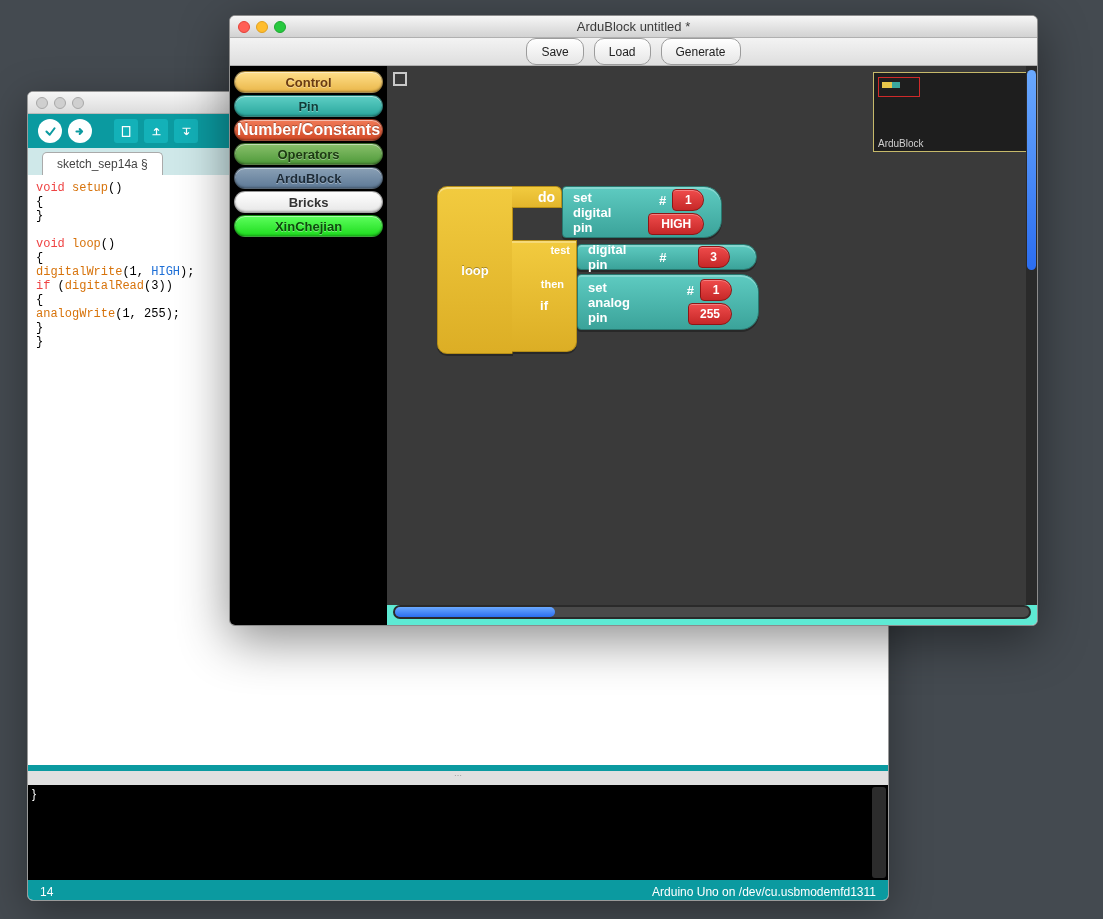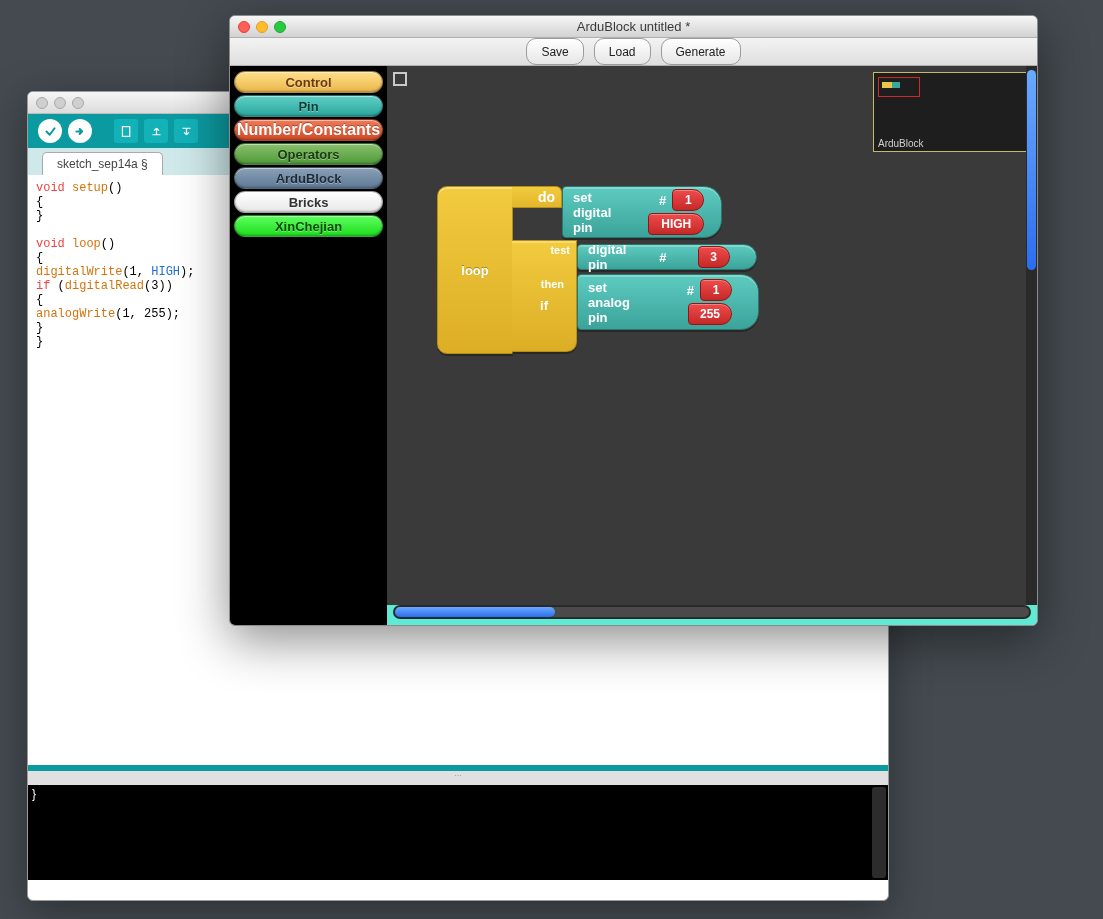--- a/index.html
+++ b/index.html
@@ -306,20 +306,24 @@
 <span>{</span>
 <span class="kw-fn">analogWrite</span><span>(1, 255);</span>
 <span>}</span>
 <span>}</span></div>
   <div class="ard-div"></div>
   <div class="ard-console-label">⋯</div>
   <div class="ard-console">
     <span style="position:absolute;left:4px;top:2px;color:#fff;">}</span>
     <div class="ard-console-scroll"></div>
   </div>
+  <div class="ard-status">
+    <span>14</span>
+    <span>Arduino Uno on /dev/cu.usbmodemfd1311</span>
+  </div>
 </div>
 
 <div class="ardublock-window">
   <div class="ab-titlebar">
     <span class="mac-dot red"></span>
     <span class="mac-dot yellow"></span>
     <span class="mac-dot green"></span>
     <div class="ab-title">ArduBlock untitled *</div>
   </div>
   <div class="ab-toolbar">

